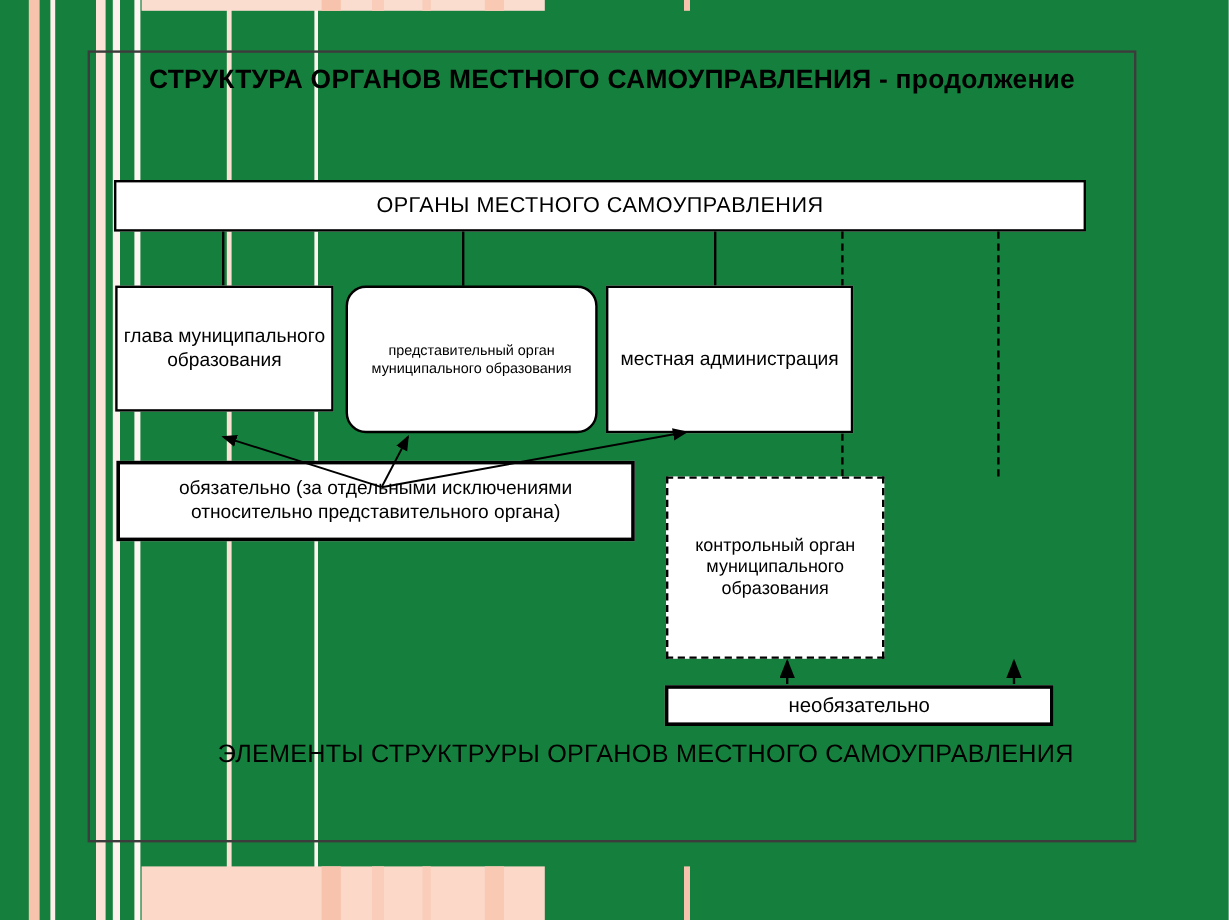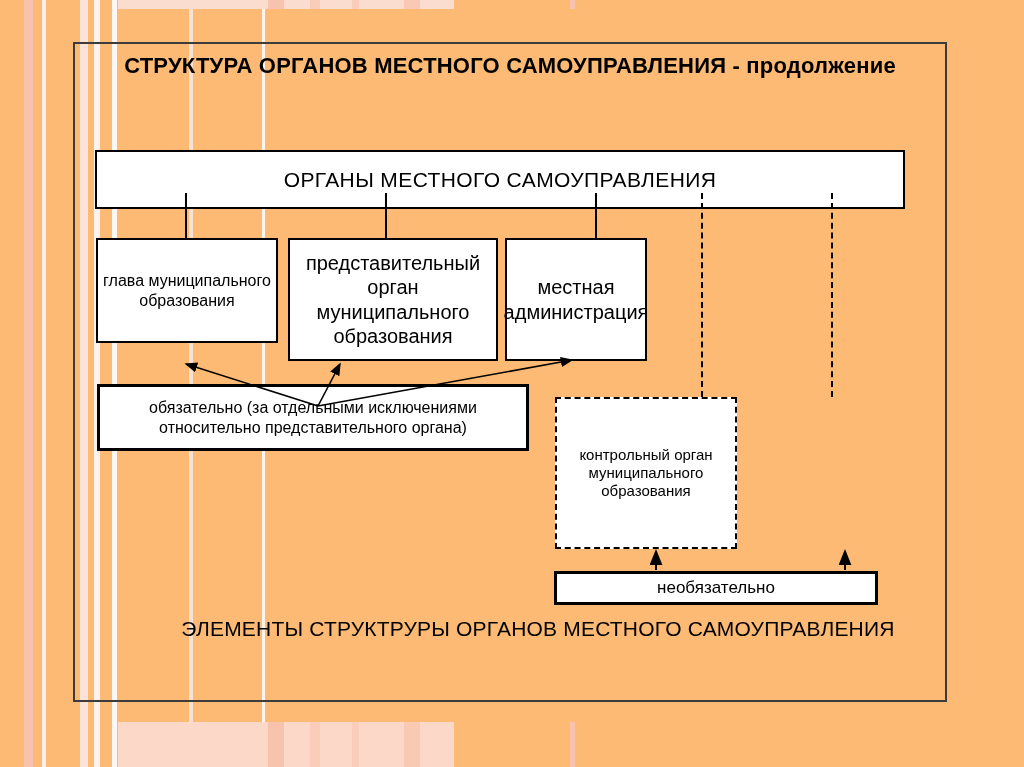--- a/index.html
+++ b/index.html
@@ -7,21 +7,21 @@
     padding: 0;
     background: #ffffff;
   }
   body {
     font-family: "Liberation Sans", sans-serif;
   }
   #slide {
     position: relative;
     width: 1024px;
     height: 767px;
-    background: #fdba74;
+    background: #15803d;
     overflow: hidden;
   }
 
   
   .stripe-v {
     position: absolute;
     top: 0;
     height: 767px;
   }
   .band-h {
@@ -70,28 +70,28 @@
     border: 2px solid #000000;
   }
   .node.dashed {
     border: 2px dashed #000000;
   }
 
   #box-top {
     left: 95px;
     top: 150px;
     width: 810px;
-    height: 59px;
-    font-size: 21px;
+    height: 43px;
+    font-size: 18px;
     letter-spacing: 0.4px;
   }
 
   #box-head     { left: 96px;  top: 238px; width: 182px; height: 105px; font-size: 16px; }
-  #box-repr     { left: 288px; top: 238px; width: 210px; height: 123px; font-size: 20px; }
-  #box-admin    { left: 505px; top: 238px; width: 142px; height: 123px; font-size: 20px; }
+  #box-repr     { left: 288px; top: 238px; width: 210px; height: 123px; font-size: 12px; border-radius: 17px; }
+  #box-admin    { left: 505px; top: 238px; width: 206px; height: 123px; font-size: 16px; }
 
   #box-mandatory {
     left: 97px; top: 384px; width: 432px; height: 67px;
     font-size: 16px; border-width: 3px;
   }
 
   #box-control  { left: 555px; top: 397px; width: 182px; height: 152px; font-size: 15px; }
   #box-other    { left: 745px; top: 397px; width: 185px; height: 152px; font-size: 15px; }
 
   #box-optional {

